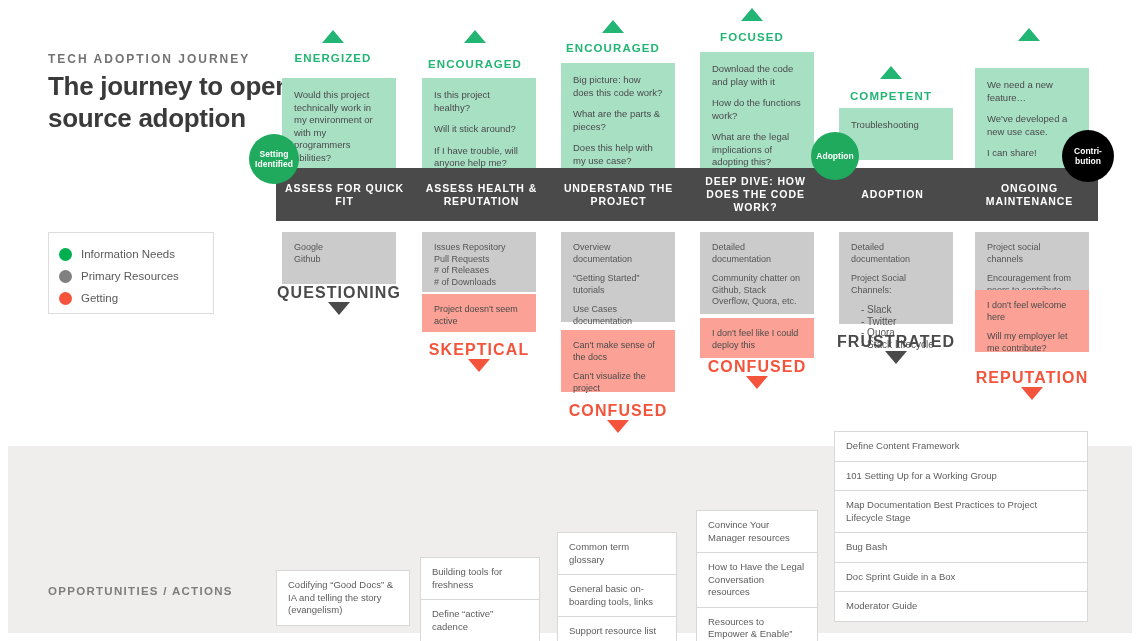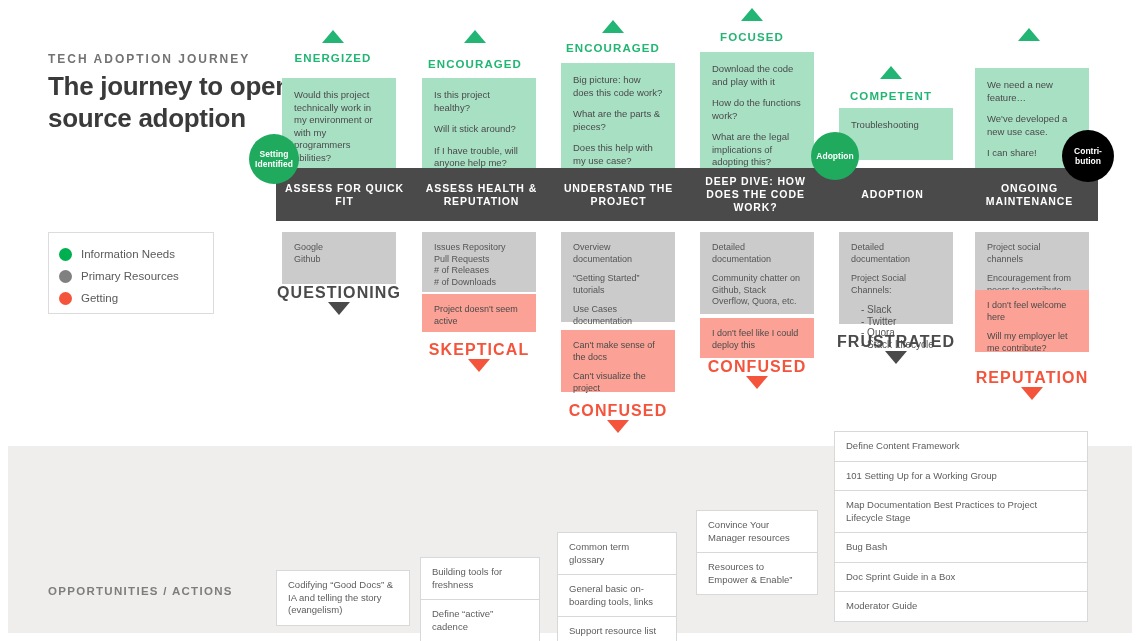--- a/index.html
+++ b/index.html
@@ -262,20 +262,21 @@
         <div class="opps-item">Building tools for freshness</div>
         <div class="opps-item">Define “active” cadence</div>
       </div>
       <div class="opps-group" style="left: 557px; top: 532px; width: 120px;">
         <div class="opps-item">Common term glossary</div>
         <div class="opps-item">General basic on-boarding tools, links</div>
         <div class="opps-item">Support resource list</div>
       </div>
       <div class="opps-group" style="left: 696px; top: 510px; width: 122px;">
         <div class="opps-item">Convince Your Manager resources</div>
+        <div class="opps-item">How to Have the Legal Conversation resources</div>
         <div class="opps-item">Resources to Empower &amp; Enable”</div>
       </div>
       <div class="opps-group" style="left: 834px; top: 431px; width: 254px;">
         <div class="opps-item">Define Content Framework</div>
         <div class="opps-item">101 Setting Up for a Working Group</div>
         <div class="opps-item">Map Documentation Best Practices to Project Lifecycle Stage</div>
         <div class="opps-item">Bug Bash</div>
         <div class="opps-item">Doc Sprint Guide in a Box</div>
         <div class="opps-item">Moderator Guide</div>
       </div>

